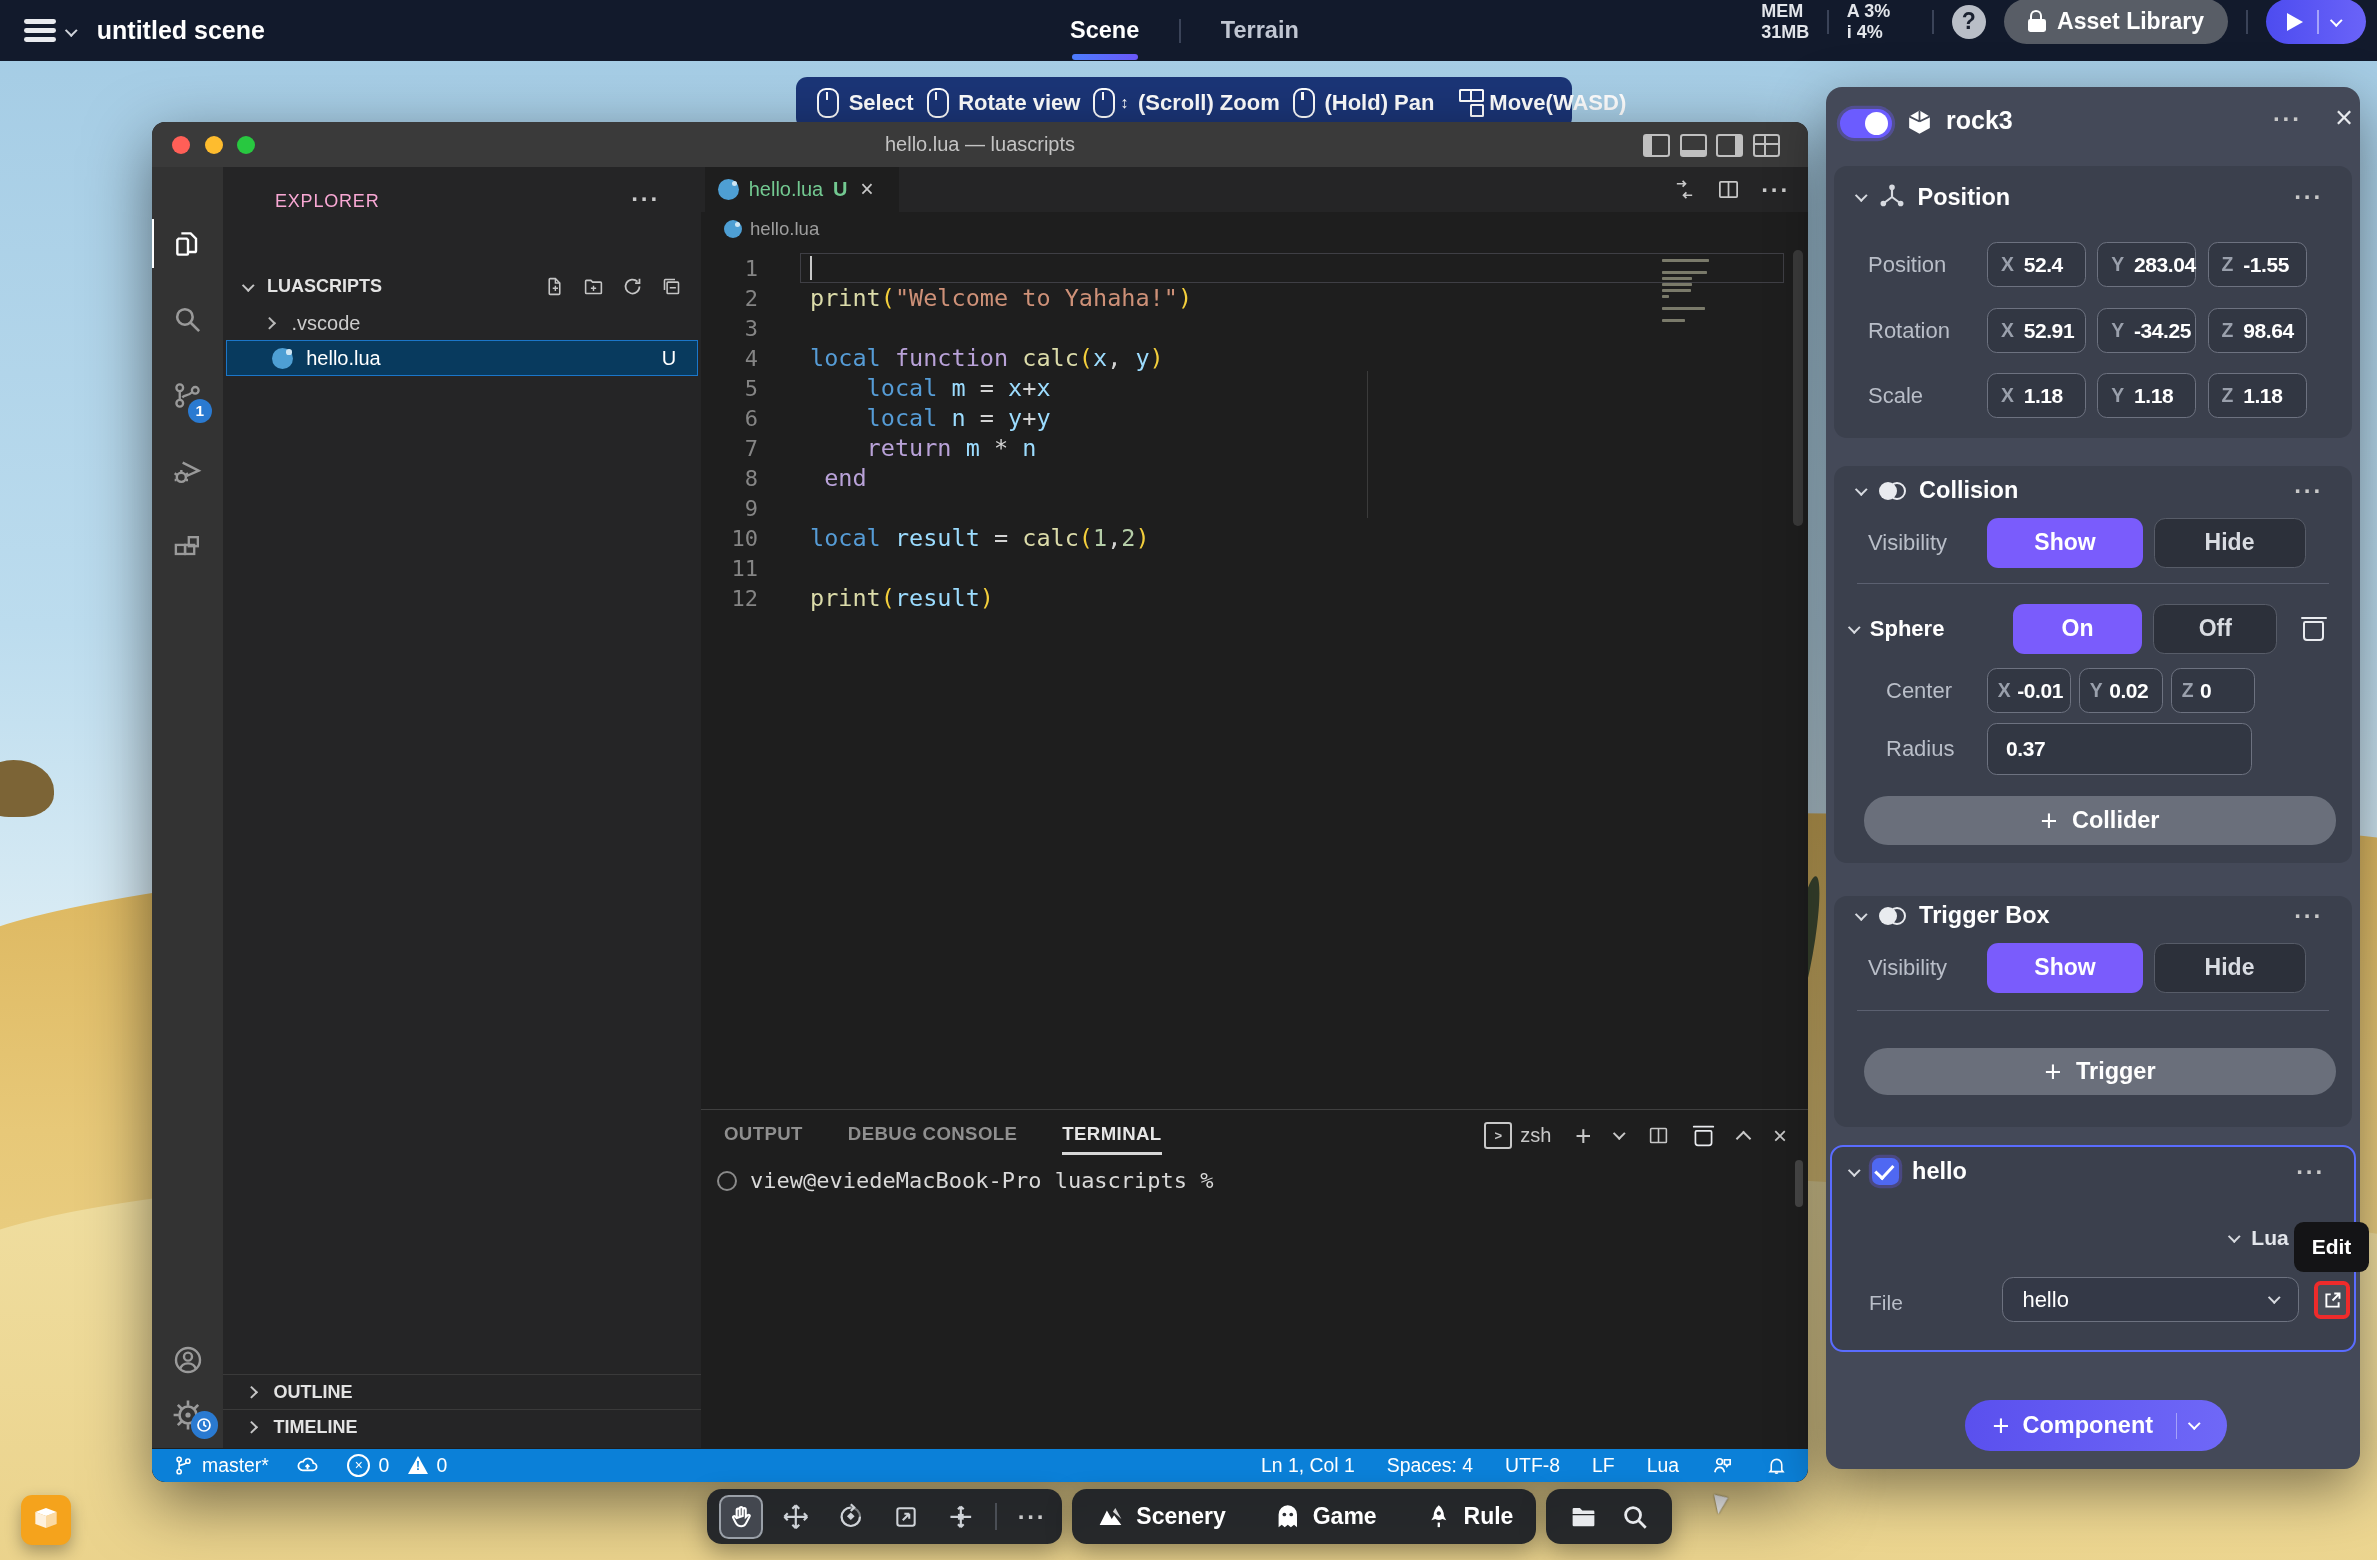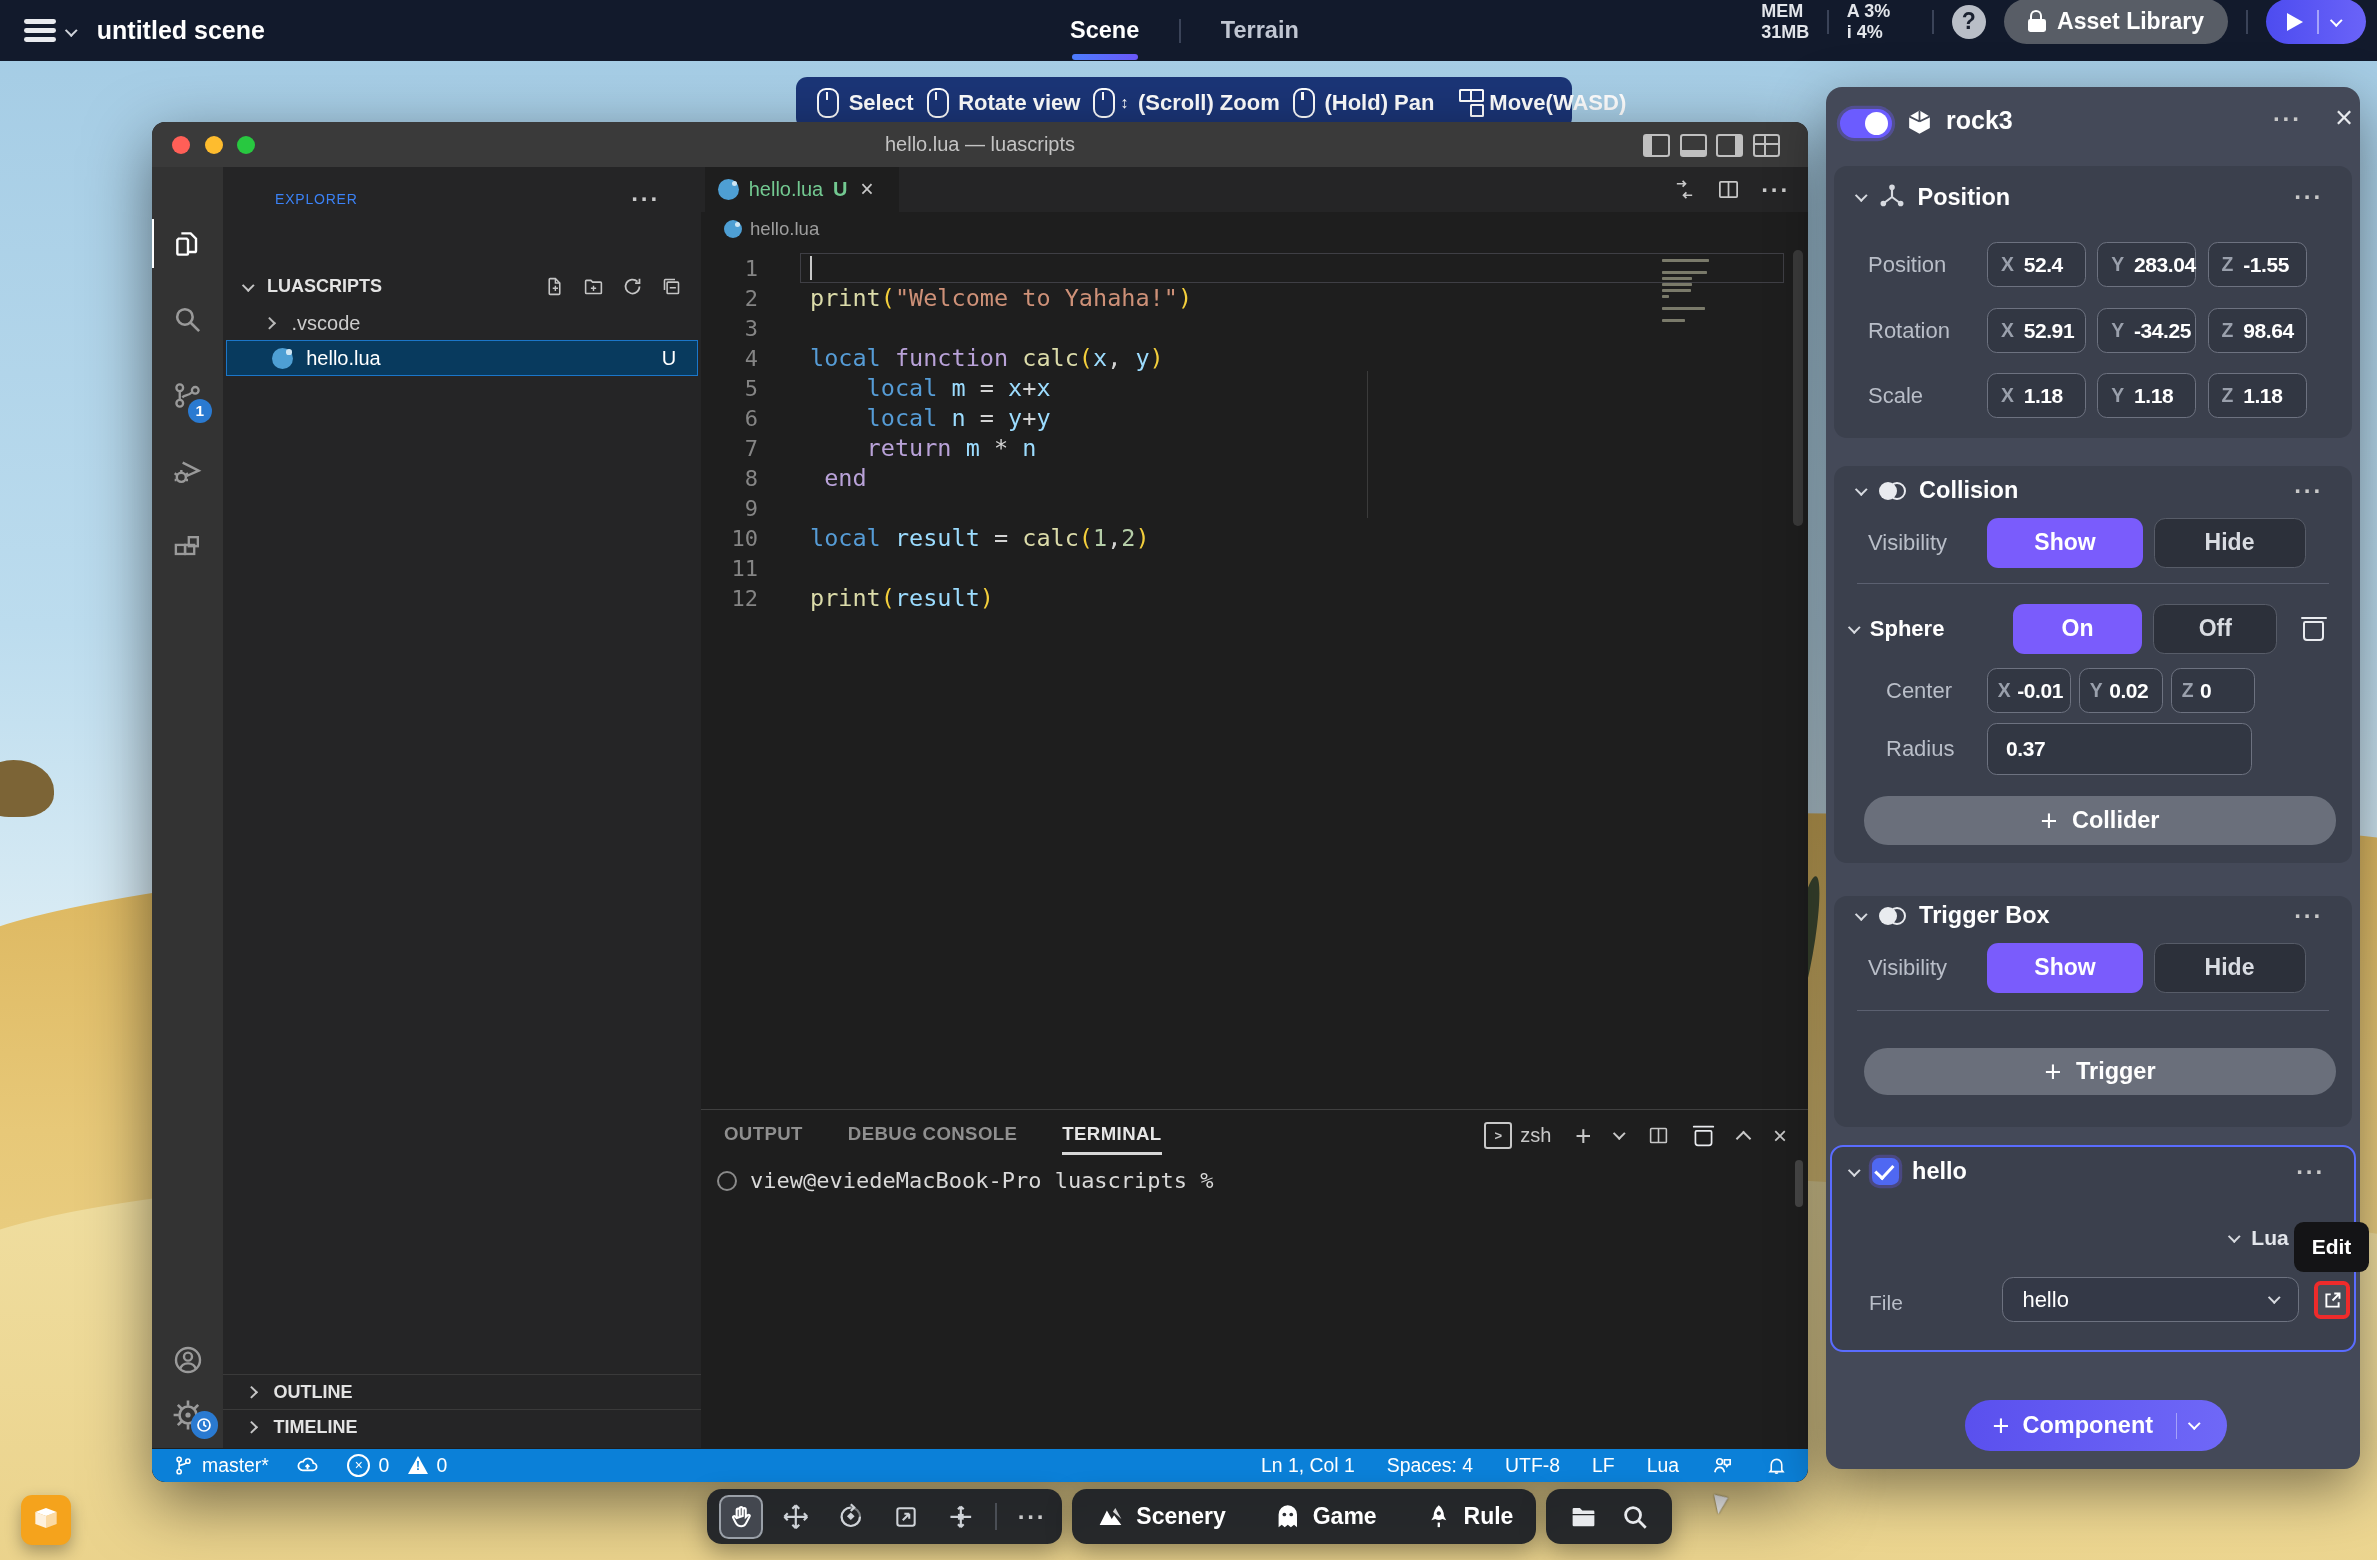--- a/index.html
+++ b/index.html
@@ -61,21 +61,21 @@
   #wtitle{position:absolute;left:0;right:0;top:0;height:45px;display:flex;align-items:center;justify-content:center;
           color:#c3c3c3;font-size:20px;}
   .layico{position:absolute;top:12px;width:23px;height:19.4px;border:2px solid #c0c0c0;border-radius:3.2px;}
   .layico i{position:absolute;background:#c0c0c0;}
   #activitybar{position:absolute;left:0;top:45px;width:71px;height:1281px;background:#333333;}
   .act{position:absolute;left:0;width:71px;height:65px;display:flex;align-items:center;justify-content:center;}
   .act.on::before{content:"";position:absolute;left:0;top:8px;bottom:8px;width:2.4px;background:#fff;}
   .badge{position:absolute;right:11.3px;bottom:4.9px;background:#2a7ad1;color:#fff;border-radius:50%;width:24px;height:24px;
          font-size:15.4px;display:flex;align-items:center;justify-content:center;font-weight:700;}
   #sidebar{position:absolute;left:71px;top:45px;width:478px;height:1281px;background:#252526;color:#c5c5c5;}
-  .exp-head{position:absolute;left:52px;top:24px;font-size:14px;letter-spacing:0.8px;color:#3b82f6;}
+  .exp-head{position:absolute;left:52px;top:24px;font-size:18px;letter-spacing:0.8px;color:#f9a8d4;}
   .dots{color:#c9c9c9;font-size:24px;font-weight:700;letter-spacing:1.6px;}
   .sec-row{position:absolute;left:0;width:100%;height:29px;display:flex;align-items:center;font-size:18px;font-weight:700;color:#e3e3e3;}
   .tree-row{position:absolute;left:0;width:100%;height:36px;display:flex;align-items:center;font-size:20px;color:#cccccc;}
   .tree-sel{background:#083a5e;border:1.6px solid #1b76c9;box-sizing:border-box;color:#fff;}
   .luaic{width:21px;height:21px;border-radius:50%;background:#4e9fd4;position:relative;flex:none;}
   .luaic::before{content:"";position:absolute;right:1.6px;top:1.6px;width:5.7px;height:5.7px;border-radius:50%;background:#cfe6f4;}
   .mini-ics{position:absolute;right:19.4px;display:flex;gap:18px;align-items:center;}
   .u-badge{color:#73c991;font-size:20px;font-weight:600;}
   
   #tabstrip{position:absolute;left:549px;top:45px;right:0;height:45px;background:#252526;}

